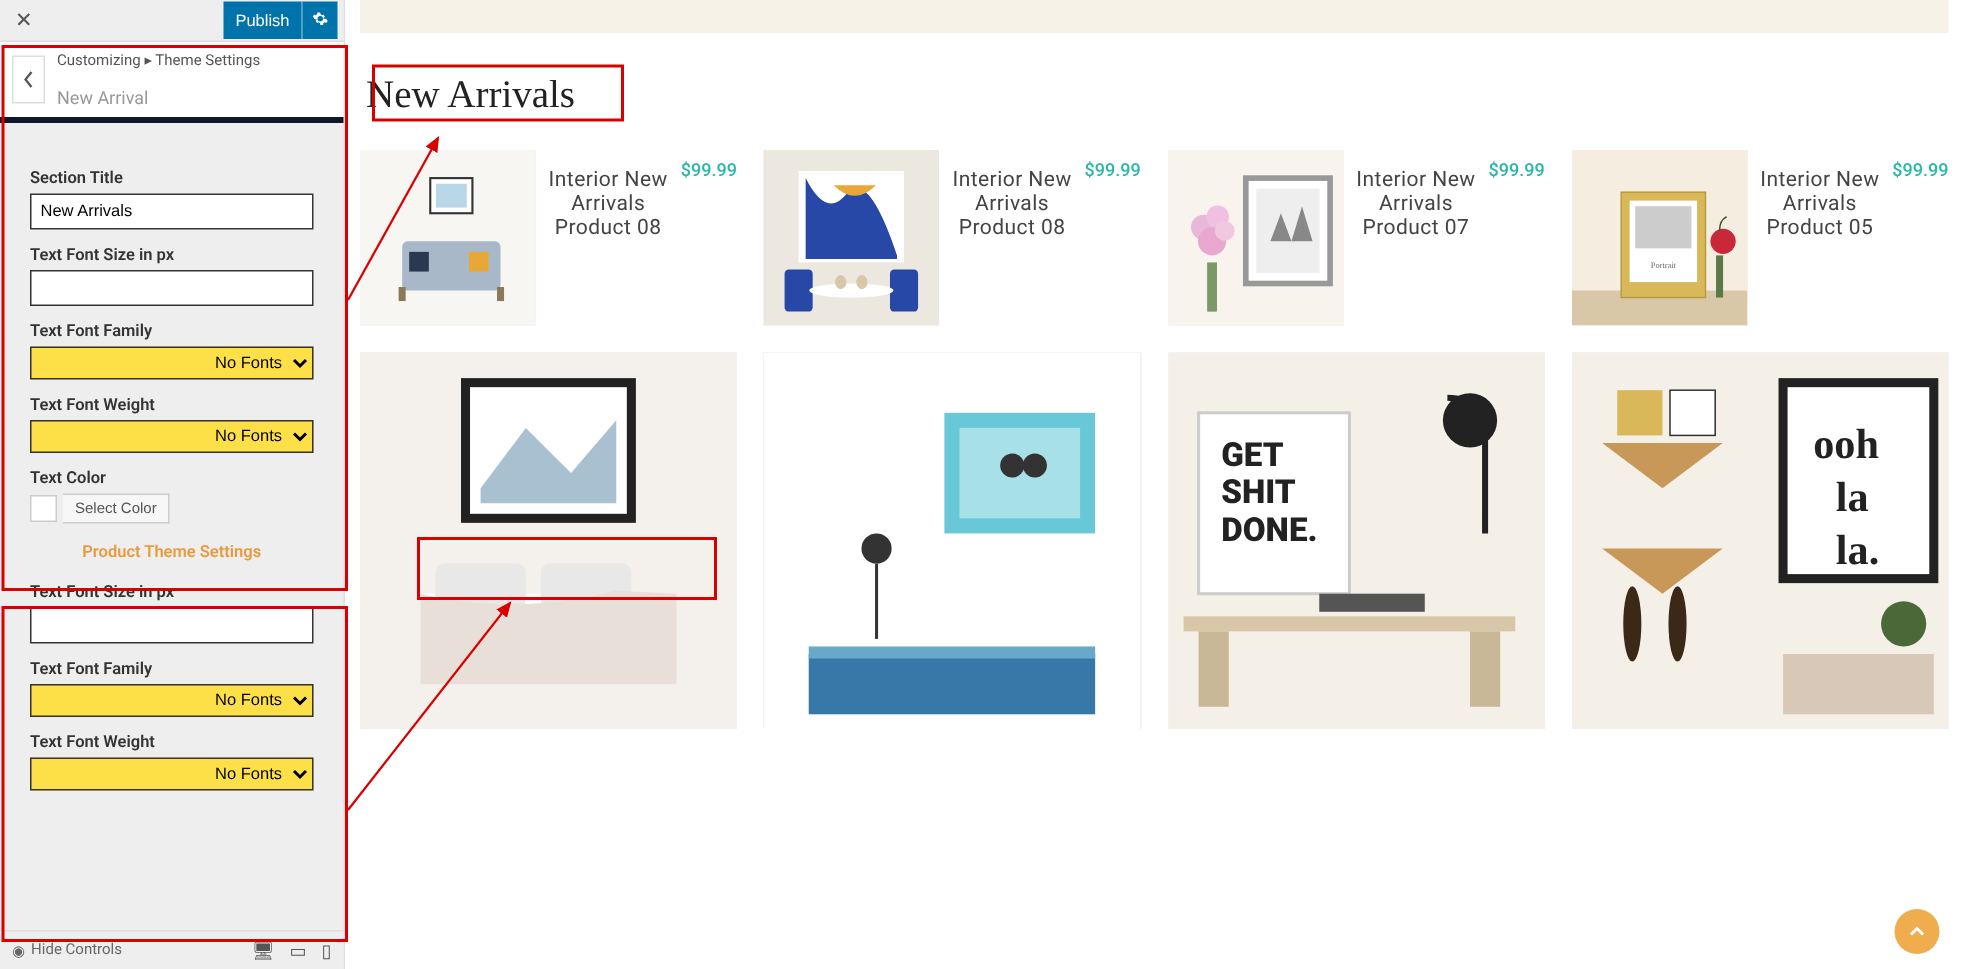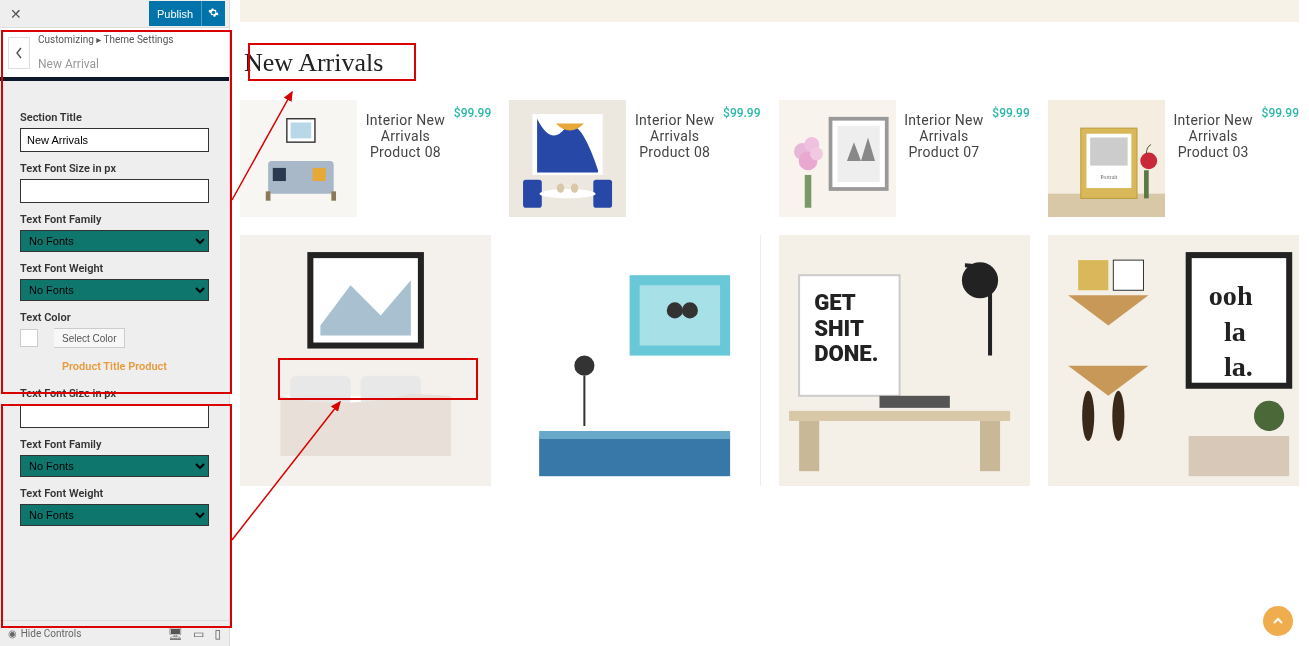--- a/index.html
+++ b/index.html
@@ -16,22 +16,22 @@
 
 .header { background: #fff; border-bottom: 4px solid #0f172a; display: flex; align-items: center; padding: 6px 8px; }
 .back-btn { border: 1px solid #ddd; width: 22px; height: 32px; display: flex; align-items: center; justify-content: center; margin-right: 8px; cursor: pointer; background: #fff; }
 .breadcrumb { font-size: 10px; color: #555; }
 .breadcrumb-sub { font-size: 12px; color: #999; margin-top: 12px; }
 
 .panel { padding: 20px; overflow-y: auto; flex: 1; }
 .panel::-webkit-scrollbar { width: 0; }
 .field-label { font-size: 11px; font-weight: 600; color: #333; margin: 10px 0 4px; display: block; }
 .text-input { width: 100%; padding: 4px 6px; border: 1px solid #333; font-size: 11px; height: 24px; background: #fff; }
-.select-input { width: 100%; padding: 3px 4px; border: 1px solid #333; font-size: 11px; height: 22px; background: #0f766e; }
-.color-row { display: flex; align-items: center; gap: 16px; }
+.select-input { width: 100%; padding: 3px 4px; border: 1px solid #333; font-size: 11px; height: 22px; background: #fde047; text-align: right; }
+.color-row { display: flex; align-items: center; gap: 4px; }
 .color-swatch { width: 18px; height: 18px; background: #fff; border: 1px solid #ccc; }
 .color-btn { border: 1px solid #ccc; border-left: none; background: #f7f7f7; font-size: 10px; padding: 2px 8px; height: 20px; cursor: pointer; color: #555; }
 
 .section-heading { text-align: center; color: #e89b3e; font-size: 11px; font-weight: 600; padding: 12px 0 4px; }
 
 .bottombar { height: 26px; border-top: 1px solid #ddd; background: #eee; display: flex; align-items: center; justify-content: space-between; padding: 0 8px; font-size: 10px; color: #666; }
 .bottombar-left { display: flex; align-items: center; gap: 4px; cursor: pointer; }
 .device-icons { display: flex; gap: 10px; }
 .device-icons span { cursor: pointer; font-size: 12px; color: #555; }
 
@@ -102,21 +102,21 @@
       <select class="select-input">
         <option>No Fonts</option>
       </select>
 
       <label class="field-label">Text Color</label>
       <div class="color-row">
         <div class="color-swatch"></div>
         <button class="color-btn">Select Color</button>
       </div>
 
-      <div class="section-heading">Product Title Product</div>
+      <div class="section-heading">Product Theme Settings</div>
 
       <label class="field-label">Text Font Size in px</label>
       <input class="text-input" value="" style="">
 
       <label class="field-label">Text Font Family</label>
       <select class="select-input">
         <option>No Fonts</option>
       </select>
 
       <label class="field-label">Text Font Weight</label>
@@ -205,21 +205,21 @@
                 <rect x="0" y="200" width="250" height="50" fill="#d8c8a8"></rect>
                 <rect x="70" y="60" width="120" height="150" fill="#d8b858" stroke="#b89838" stroke-width="2"></rect>
                 <rect x="82" y="72" width="96" height="116" fill="#fff"></rect>
                 <rect x="90" y="80" width="80" height="60" fill="#ccc"></rect>
                 <text x="130" y="168" font-size="12" text-anchor="middle" fill="#666" font-family="serif">Portrait</text>
                 <rect x="205" y="150" width="10" height="60" fill="#5a7848"></rect>
                 <circle cx="215" cy="130" r="18" fill="#c82838"></circle>
                 <path d="M210 115 Q210 100 220 95" stroke="#3a5828" stroke-width="2" fill="none"></path>
               </svg>
           </div>
-          <div class="prod-title">Interior New Arrivals Product 03</div>
+          <div class="prod-title">Interior New Arrivals Product 05</div>
           <div class="prod-price">$99.99</div>
         </div>
 
         <div class="card">
           <div class="img-box">
             <svg viewBox="0 0 250 250">
                 <rect width="250" height="250" fill="#f4f0ec"></rect>
                 <rect x="70" y="20" width="110" height="90" fill="#fff" stroke="#222" stroke-width="6"></rect>
                 <path d="M80 90 L110 50 L140 80 L170 45 L170 100 L80 100 Z" fill="#a8c0d0"></path>
                 <rect x="40" y="160" width="170" height="60" fill="#fff"></rect>

